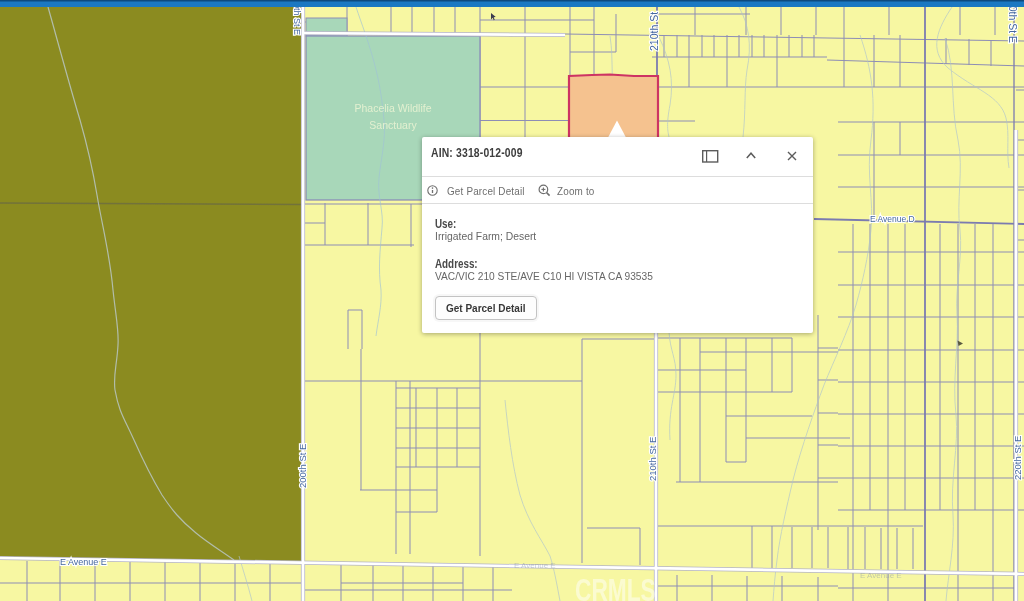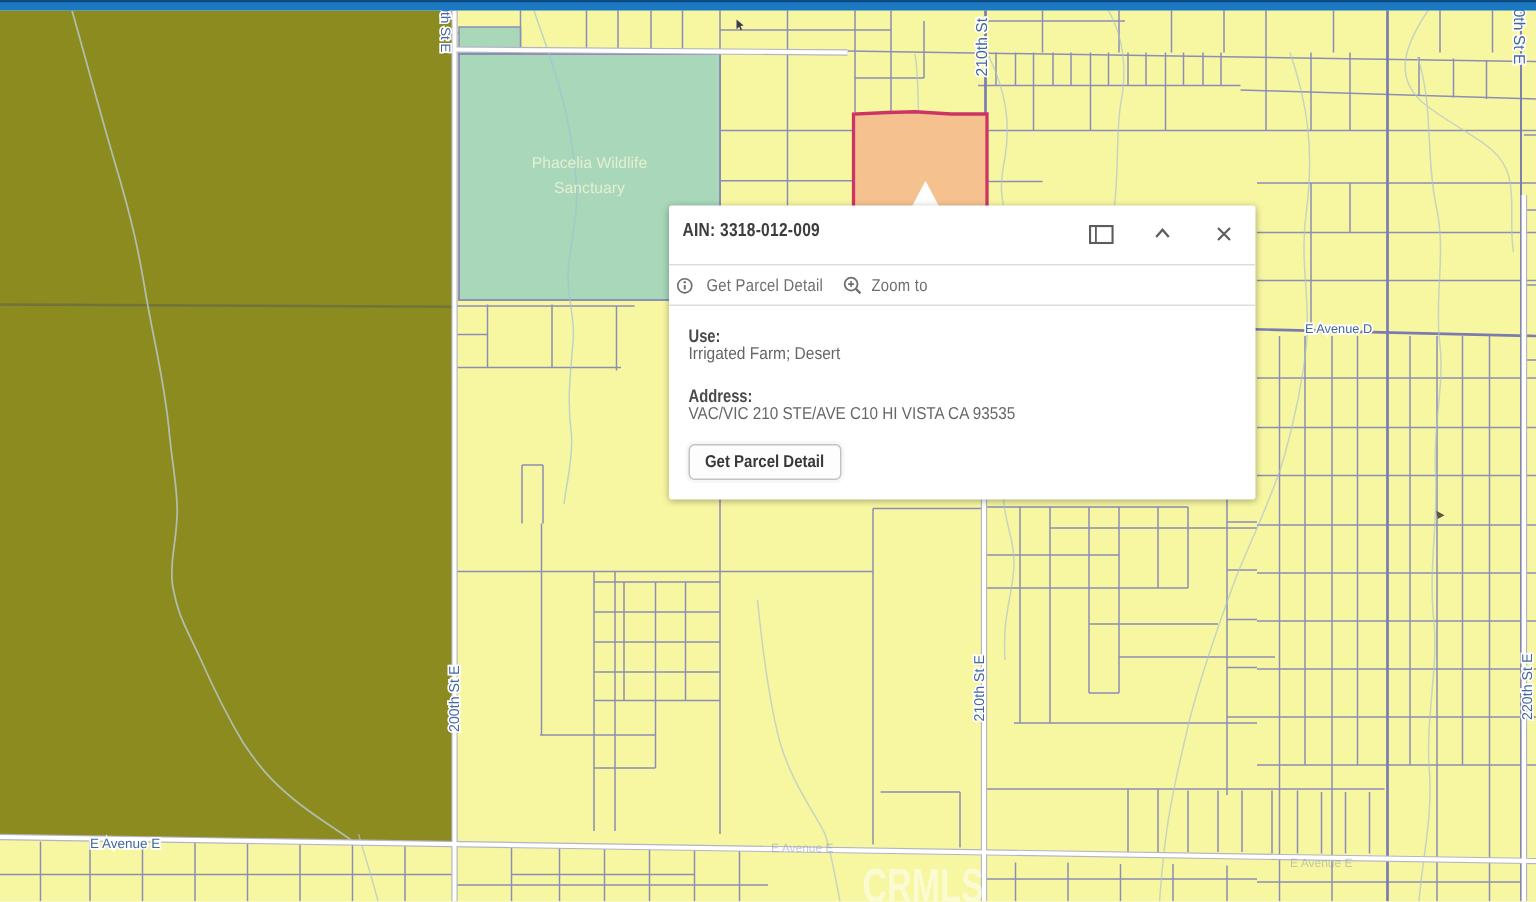--- a/index.html
+++ b/index.html
@@ -1,19 +1,19 @@
 <!DOCTYPE html>
 <html><head>
 <meta charset="utf-8">
 <style>
   html,body{margin:0;padding:0;}
   body{width:1024px;height:601px;overflow:hidden;font-family:"Liberation Sans",sans-serif;}
   #stage{position:relative;width:1024px;height:601px;background:#f7f7a2;}
   #map{position:absolute;left:0;top:0;filter:blur(0.4px);}
-  .popup{position:absolute;left:422px;top:137px;width:391px;height:196px;background:#ffffff;border-radius:2px;box-shadow:0 1px 5px rgba(0,0,0,0.33);filter:blur(0.2px);margin-left:24px;}
+  .popup{position:absolute;left:422px;top:137px;width:391px;height:196px;background:#ffffff;border-radius:2px;box-shadow:0 1px 5px rgba(0,0,0,0.33);filter:blur(0.2px);}
   .popup .title{position:absolute;left:9px;top:9px;font-size:12.5px;font-weight:bold;color:#3d3d3d;letter-spacing:0.2px;transform:scale(0.83,1);transform-origin:left top;}
   .hdiv{position:absolute;left:0;width:100%;height:1px;background:#dddddd;}
   .tbtxt{position:absolute;font-size:11.5px;color:#6e6e6e;letter-spacing:0.2px;transform:scale(0.86,1);transform-origin:left top;}
   .lbl{position:absolute;left:13px;font-size:12px;font-weight:bold;color:#4a4a4a;transform:scale(0.82,1);transform-origin:left top;}
   .val{position:absolute;left:13px;font-size:11.5px;color:#666666;transform:scale(0.9,1);transform-origin:left top;}
   .btn{position:absolute;left:13px;top:159px;width:100px;height:22px;border:1px solid #c3c3c3;border-radius:4px;background:#fdfdfd;box-shadow:0 0 0 2px rgba(0,0,0,0.03);text-align:center;line-height:22px;font-size:11.5px;font-weight:bold;color:#383838;}
   .btn span{display:inline-block;transform:scale(0.87,1);transform-origin:center;}
   .icon{position:absolute;}
 </style>
 </head>

